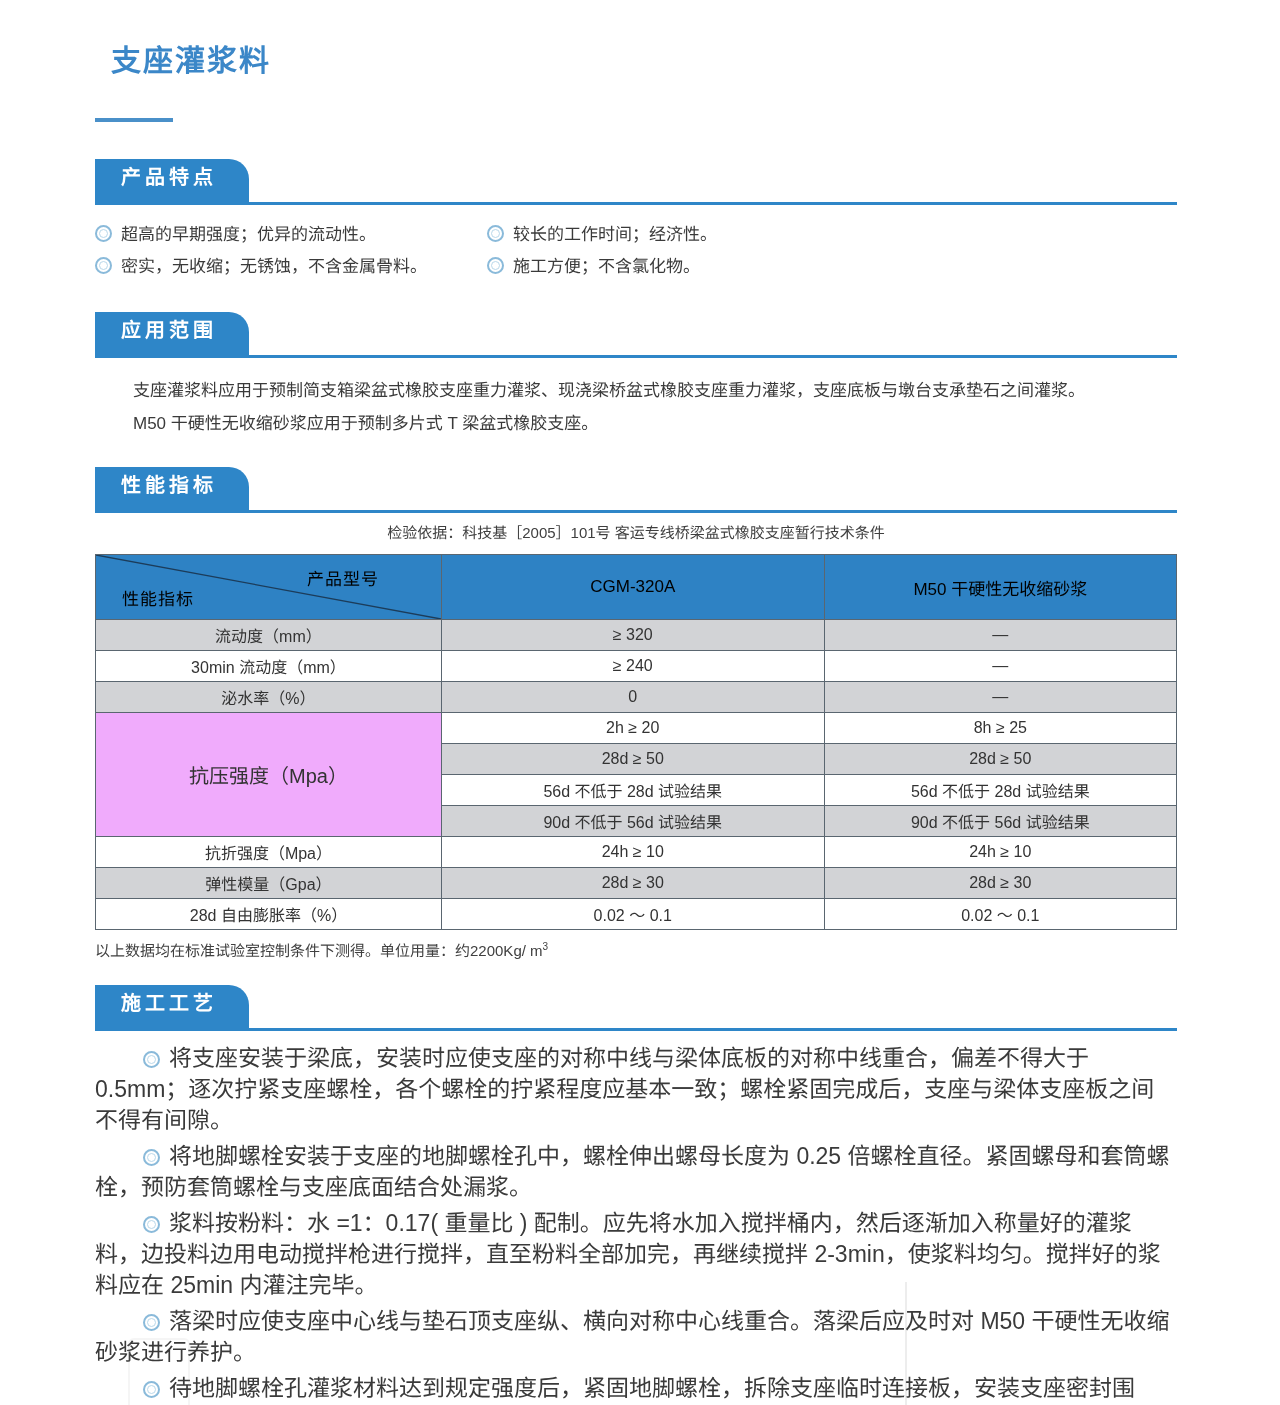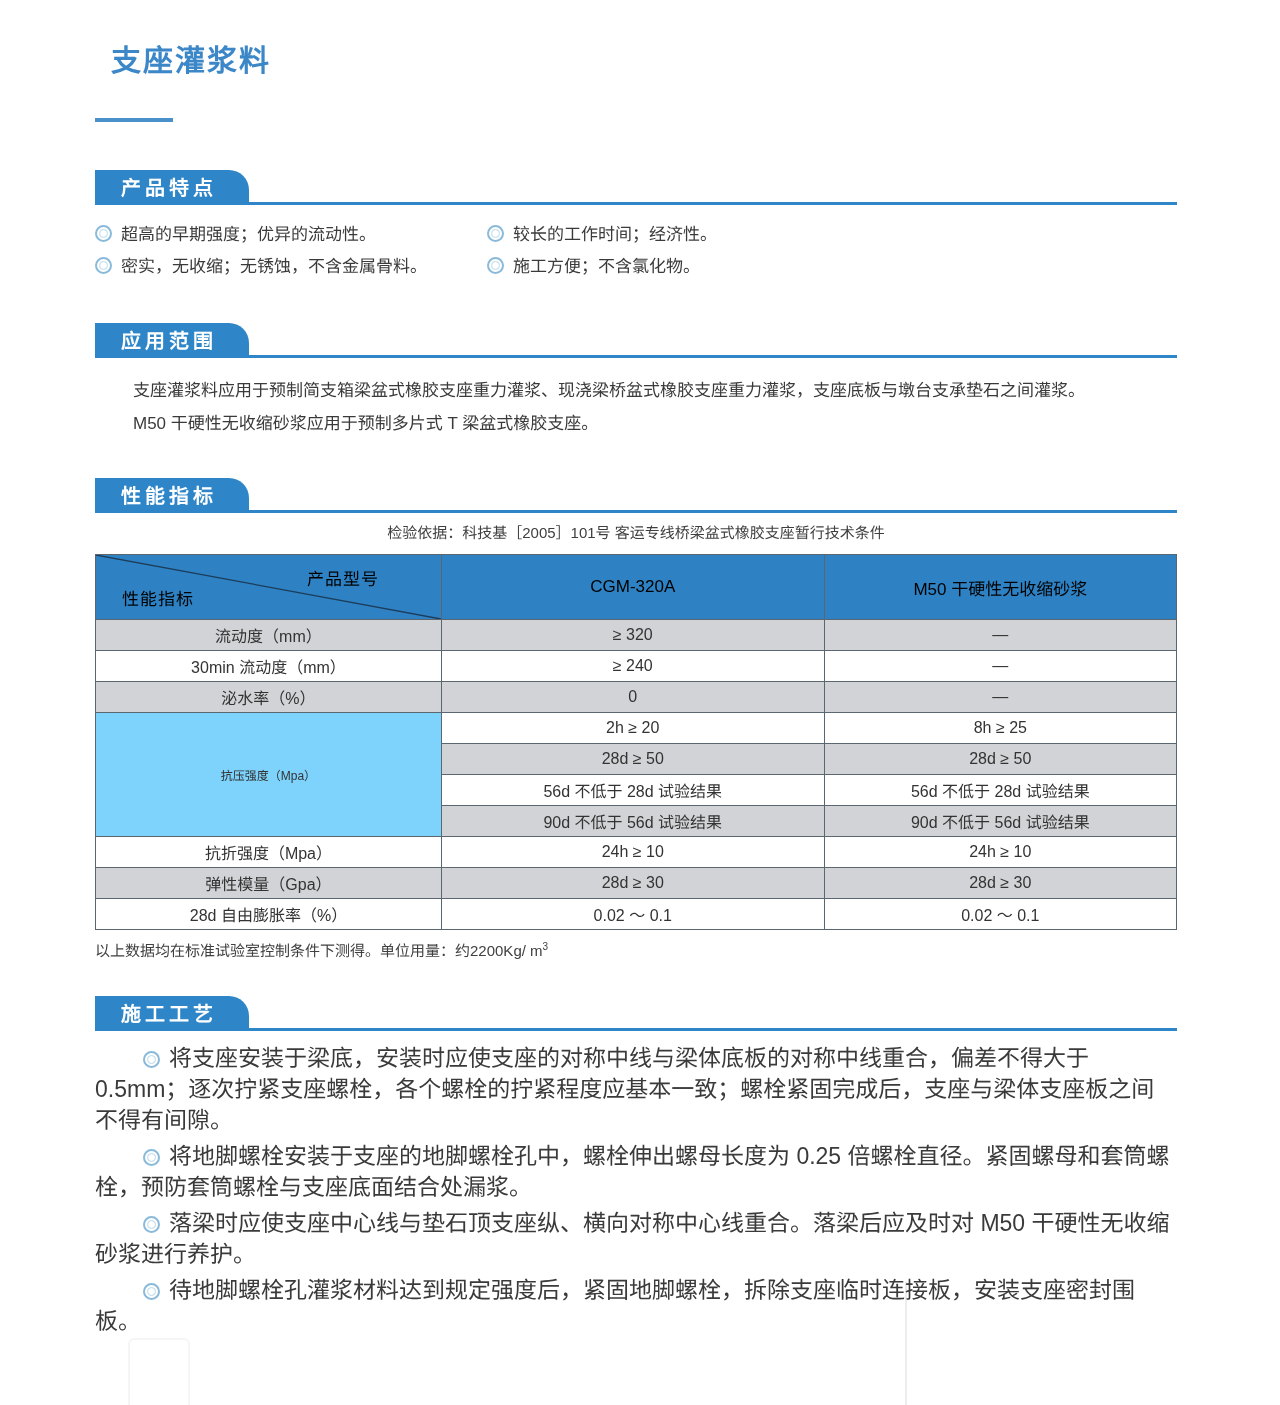--- a/index.html
+++ b/index.html
@@ -12,21 +12,21 @@
 
   
   .page-title{font-size:30px;font-weight:bold;color:#3b87c8;letter-spacing:2px;margin:16px;}
   .title-underline{width:78px;height:4px;background:#4a90c9;margin-top:38px;}
 
   
   .section-header{position:relative;border-bottom:3px solid #2e86c8;height:40px;}
   .badge{
     position:absolute;left:0;bottom:-3px;background:#2e86c8;color:#ffffff;
     font-size:20px;font-weight:bold;letter-spacing:4px;
-    padding:8px 32px 7px 26px;border-radius:0 20px 0 0;line-height:1;
+    padding:8px 32px 18px 26px;border-radius:0 20px 0 0;line-height:1;
   }
 
   
   .ring{
     display:inline-block;width:13px;height:13px;border:2px solid #8abada;
     border-radius:50%;position:relative;vertical-align:-2px;margin-right:9px;
   }
   .ring::before{
     content:"";position:absolute;left:2px;top:2px;width:9px;height:9px;
     border:1.5px solid #b9d8ea;border-radius:50%;box-sizing:border-box;
@@ -45,21 +45,21 @@
   .basis{margin-top:8px;text-align:center;font-size:15px;color:#3f3f3f;}
   table.perf{
     margin-top:12px;width:100%;border-collapse:collapse;table-layout:fixed;
     font-size:16px;color:#333;
   }
   table.perf th,table.perf td{border:1px solid #5a6670;text-align:center;padding:0;}
   table.perf thead th{background:#2e82c4;color:#000000;font-weight:normal;font-size:17px;height:64px;}
   table.perf tbody td{height:30px;}
   table.perf tbody tr:nth-child(odd){background:#d2d3d6;}
   table.perf tbody tr:nth-child(even){background:#ffffff;}
-  td.span-label{background:#7dd3fc;font-size:12px;}
+  td.span-label{background:#f0abfc;font-size:20px;}
   th.corner{position:relative;}
   .diag{position:absolute;left:0;top:0;width:100%;height:100%;}
   .diag line{stroke:#1c3c5a;stroke-width:1.5;}
   .corner-top{position:absolute;top:10px;right:62px;letter-spacing:1px;}
   .corner-bottom{position:absolute;bottom:9px;left:26px;letter-spacing:1px;}
   .footnote{margin-top:9px;font-size:15px;color:#404040;}
   .footnote sup{font-size:10px;}
 
   
   .steps{margin-top:12px;font-size:23px;line-height:31px;color:#3a3a3a;}
@@ -183,20 +183,21 @@
   </table>
 
   <div class="footnote"><span>以上数据均在标准试验室控制条件下测得。单位用量：约2200Kg/ m</span><sup>3</sup></div>
 
   <div class="section-header mt-construction">
     <div class="badge">施工工艺</div>
   </div>
   <div class="steps">
     <p><span class="ring"></span><span>将支座安装于梁底，安装时应使支座的对称中线与梁体底板的对称中线重合，偏差不得大于 0.5mm；逐次拧紧支座螺栓，各个螺栓的拧紧程度应基本一致；螺栓紧固完成后，支座与梁体支座板之间不得有间隙。</span></p>
     <p><span class="ring"></span><span>将地脚螺栓安装于支座的地脚螺栓孔中，螺栓伸出螺母长度为 0.25 倍螺栓直径。紧固螺母和套筒螺栓，预防套筒螺栓与支座底面结合处漏浆。</span></p>
+    <p><span class="ring"></span><span>浆料按粉料：水 =1：0.17( 重量比 ) 配制。应先将水加入搅拌桶内，然后逐渐加入称量好的灌浆料，边投料边用电动搅拌枪进行搅拌，直至粉料全部加完，再继续搅拌 2-3min，使浆料均匀。搅拌好的浆料应在 25min 内灌注完毕。</span></p>
     <p><span class="ring"></span><span>落梁时应使支座中心线与垫石顶支座纵、横向对称中心线重合。落梁后应及时对 M50 干硬性无收缩砂浆进行养护。</span></p>
     <p><span class="ring"></span><span>待地脚螺栓孔灌浆材料达到规定强度后，紧固地脚螺栓，拆除支座临时连接板，安装支座密封围板。</span></p>
   </div>
 
 </div>
 
 <div class="watermark-bag"></div>
 <div class="watermark-line"></div>
 
 </body></html>

